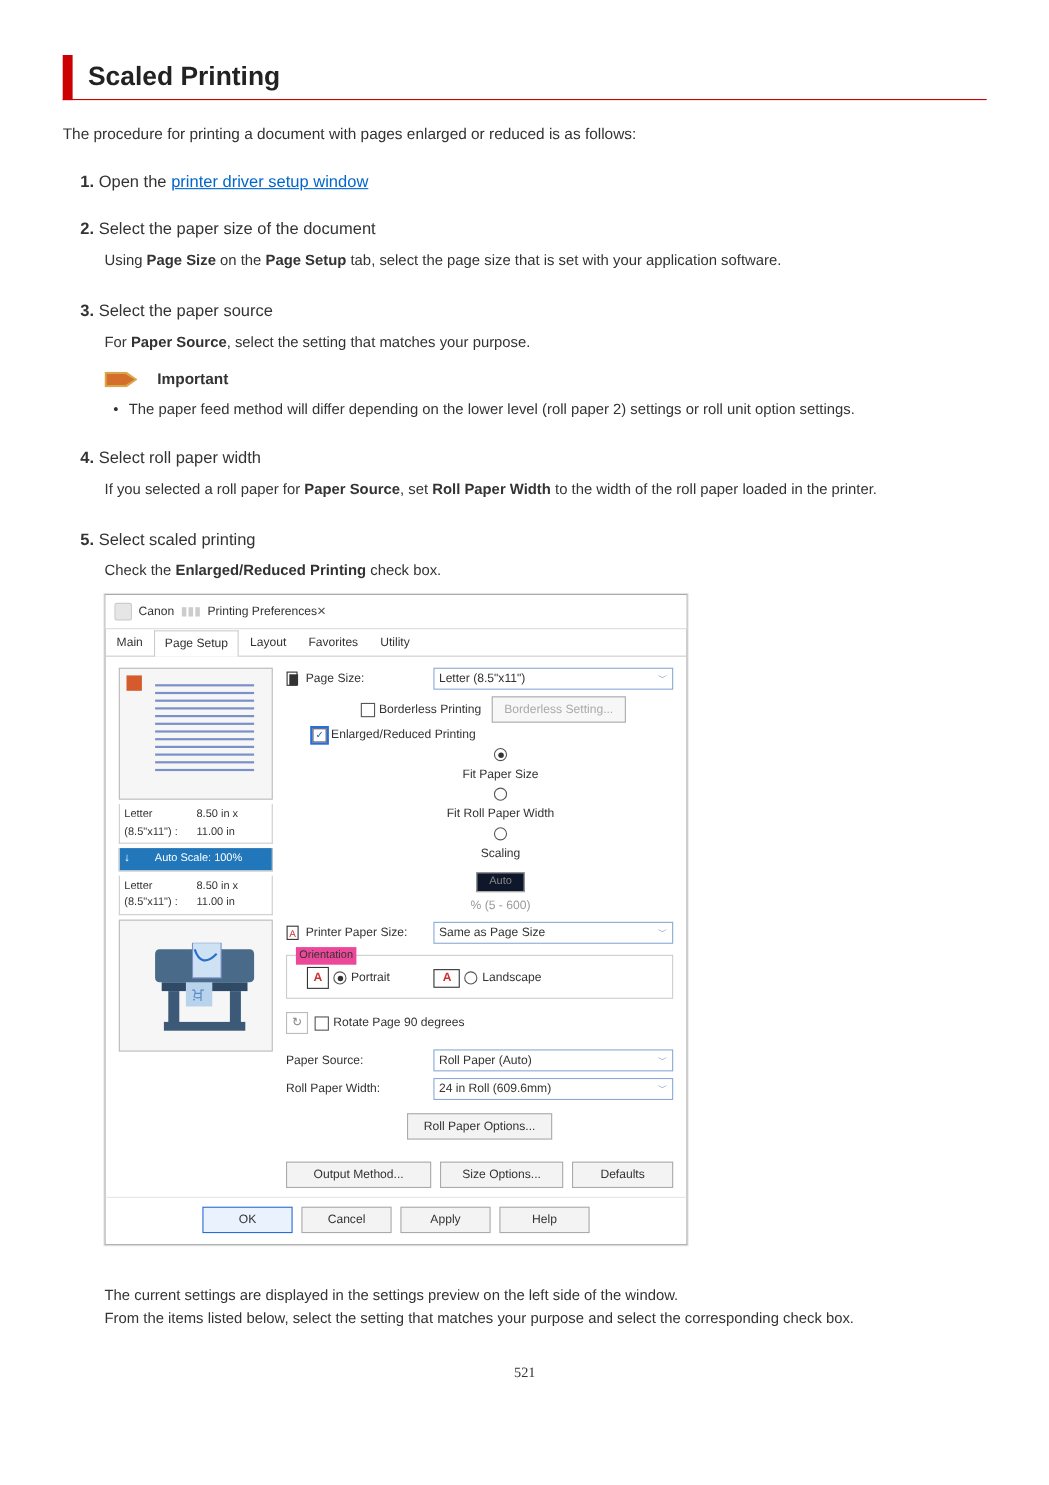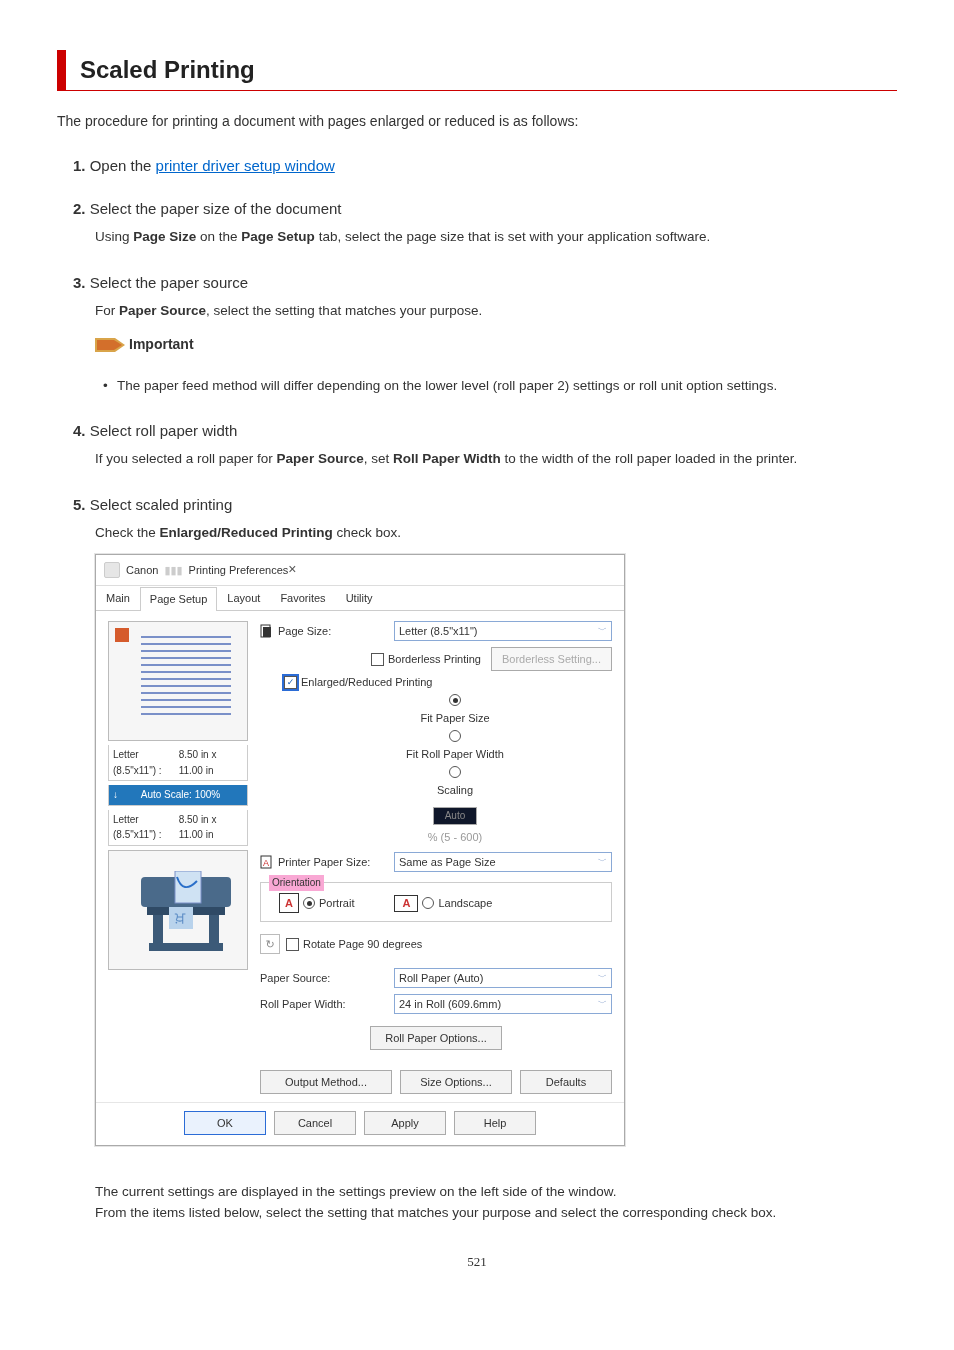--- a/index.html
+++ b/index.html
@@ -53,25 +53,25 @@
     color: #333;
   }
   .step-body b { font-weight: bold; }
   a.link { color: #0066cc; text-decoration: underline; }
   .important-box {
     margin-top: 12px;
   }
   .important-head {
     display: flex;
     align-items: center;
-    gap: 4px;
+    gap: 18px;
     font-weight: bold;
     font-size: 14px;
     color: #333;
-    margin-bottom: 20px;
+    margin-bottom: 6px;
   }
   .imp-icon {
     width: 30px; height: 15px;
     display: inline-flex; align-items: center; justify-content: center;
   }
   .imp-icon svg { display:block; }
   .important-list {
     margin: 0;
     padding-left: 22px;
     list-style: none;
@@ -151,37 +151,37 @@
   .chk-box { width:11px;height:11px;border:1px solid #555;display:inline-flex;align-items:center;justify-content:center;background:#fff;font-size:9px;color:#1a5fb4;}
   .chk-box.blue-outline { outline:2px solid #2b6cd6; outline-offset:0px;}
   .radio-row { display:flex; align-items:center; gap:4px; margin-left:14px;flex-direction:column;}
   .radio { width:10px;height:10px;border:1px solid #555;border-radius:50%;display:inline-flex;align-items:center;justify-content:center;}
   .radio.on::after{content:"";width:5px;height:5px;background:#333;border-radius:50%;}
   .spin { width:42px;height:16px;border:1px solid #aaa;background:#0f172a;display:inline-flex;align-items:center;justify-content:center;font-size:10px;color:#888;}
   .gray { color:#999;}
   .group {
     border:1px solid #ccc; padding:6px 8px; position:relative; margin-top:4px;
   }
-  .group-label { position:absolute; top:-8px; left:8px; background:#f9a8d4; padding:0 3px; font-size:10px;}
+  .group-label { position:absolute; top:-8px; left:8px; background:#ec4899; padding:0 3px; font-size:10px;}
   .orient-row { display:flex; gap:40px; align-items:center; padding:4px 0 2px 10px;}
   .orient-item { display:flex; align-items:center; gap:4px;}
   .orient-icon { width:18px;height:18px;border:1px solid #333;background:#fff;display:inline-flex;align-items:center;justify-content:center;font-size:11px;color:#c33;font-weight:bold;}
   .orient-icon.wide { width:22px; height:15px;}
   .rotate-row { display:flex; align-items:center; gap:6px; margin-top:6px;}
   .rotate-icon { width:18px;height:18px;border:1px solid #bbb;display:inline-flex;align-items:center;justify-content:center;font-size:11px;color:#888;}
   .btn {
     border:1px solid #aaa; background:#f3f3f3; padding:2px 10px; font-size:11px;
     height:18px; display:inline-flex; align-items:center; justify-content:center;
   }
   .btn-row { display:flex; gap:8px; justify-content:flex-end; margin-top:8px;}
   .bottom-btns { display:flex; justify-content:center; gap:8px; padding:8px 0 10px 0; border-top:1px solid #e6e6e6;}
   .bottom-btns .btn { min-width:60px;}
   .btn.ok { border-color:#2b6cd6; background:#eaf2fd;}
   .full-row { display:flex; justify-content:center; gap:8px; margin-top:6px;}
-  .row-space { display:flex; justify-content:flex-end; align-items:center; gap:10px;}
+  .row-space { display:flex; justify-content:center; align-items:center; gap:10px;}
   .btn-wide { min-width:110px;}
   .disabled-btn { color:#aaa; background:#f7f7f7;}
 </style>
 </head>
 <body>
 
 <div class="page">
   <div class="title-block">
     <h1>Scaled Printing</h1>
   </div>

